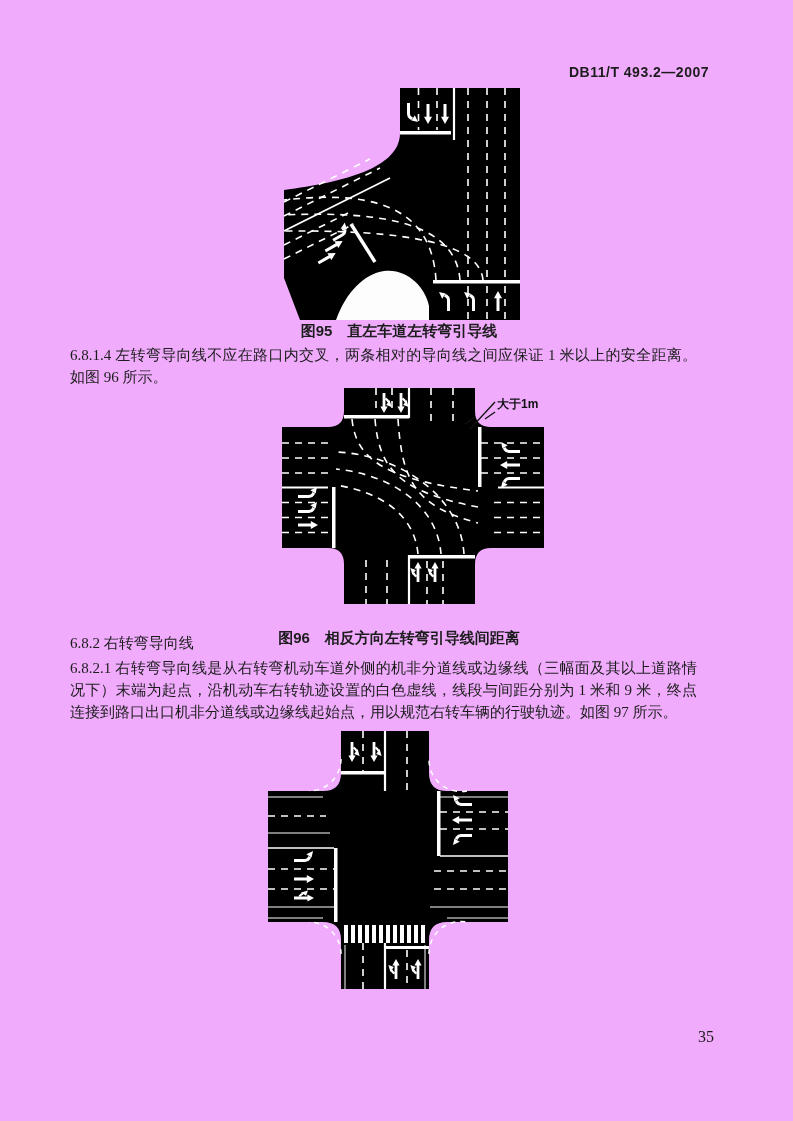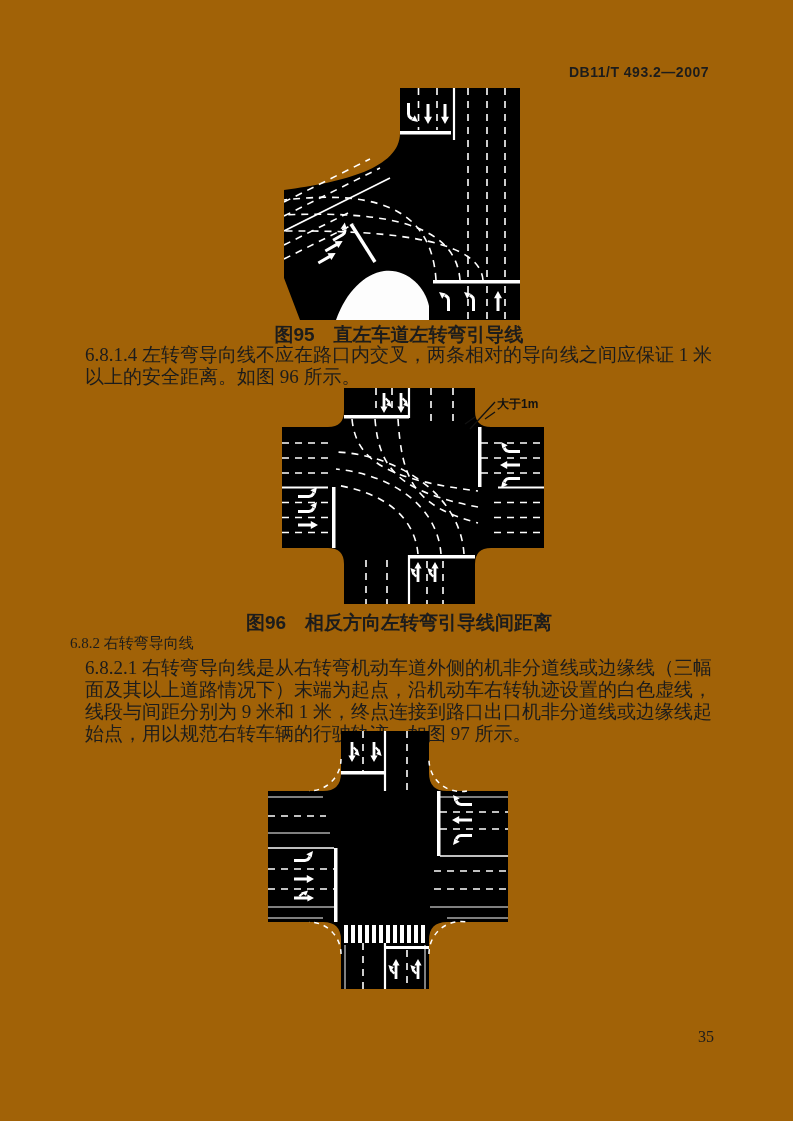--- a/index.html
+++ b/index.html
@@ -1,34 +1,34 @@
 <!DOCTYPE html>
 <html><head>
 <meta charset="utf-8">
 <style>
   html,body { margin:0; padding:0; background:#e8e8e8; }
   .page {
     position:relative; width:793px; height:1121px; margin:0 auto;
-    background:#a16207; overflow:hidden;
+    background:#f0abfc; overflow:hidden;
     font-family:"Liberation Serif","DejaVu Serif",serif;
     color:#1c1c1c;
   }
   .abs { position:absolute; }
   .doc-number {
     top:64px; right:84px; font-family:"Liberation Sans","DejaVu Sans",sans-serif;
     font-weight:bold; font-size:14px; letter-spacing:0.5px;
   }
   .para {
-    left:85px; width:627px; font-size:19px; line-height:22px;
+    left:70px; width:627px; font-size:15px; line-height:22px;
     text-align:justify; text-justify:inter-ideograph;
   }
   .caption {
     left:85px; width:628px; text-align:center;
     font-family:"Liberation Sans","DejaVu Sans",sans-serif;
-    font-weight:bold; font-size:19px;
+    font-weight:bold; font-size:15px;
   }
   .subhead { left:70px; font-size:15px; }
   .pageno { top:1028px; right:79px; font-size:16px;margin-left:28px; }
   .fig svg { display:block; }
   
   .d    { stroke:#fff; stroke-width:1.6; stroke-dasharray:7 6; fill:none; }
   .d2   { stroke:#fff; stroke-width:1.5; stroke-dasharray:5 5; fill:none; }
   .s1   { stroke:#fff; stroke-width:1.6; fill:none; }
   .s2   { stroke:#fff; stroke-width:2.2; fill:none; }
   .thin { stroke:#fff; stroke-width:1;   fill:none; }
@@ -179,24 +179,24 @@
       </g>
 
       <g>
         <path d="M188,41 L213,14" class="ldr"></path>
         <path d="M183,36 L193,29" class="ldr"></path>
         <path d="M203,31 L213,24" class="ldr"></path>
         <text x="215" y="20" font-family="Liberation Sans, DejaVu Sans, sans-serif" font-size="12" font-weight="bold" fill="#111">大于1m</text>
       </g>
     </svg>
   </div>
-  <div class="abs caption" style="top:610px;">图96　相反方向左转弯引导线间距离</div>
+  <div class="abs caption" style="top:629px;">图96　相反方向左转弯引导线间距离</div>
 
   <div class="abs subhead" style="top:634px;">6.8.2 右转弯导向线</div>
-  <div class="abs para" style="top:657px;">6.8.2.1 右转弯导向线是从右转弯机动车道外侧的机非分道线或边缘线（三幅面及其以上道路情况下）末端为起点，沿机动车右转轨迹设置的白色虚线，线段与间距分别为 9 米和 1 米，终点连接到路口出口机非分道线或边缘线起始点，用以规范右转车辆的行驶轨迹。如图 97 所示。</div>
+  <div class="abs para" style="top:657px;">6.8.2.1 右转弯导向线是从右转弯机动车道外侧的机非分道线或边缘线（三幅面及其以上道路情况下）末端为起点，沿机动车右转轨迹设置的白色虚线，线段与间距分别为 1 米和 9 米，终点连接到路口出口机非分道线或边缘线起始点，用以规范右转车辆的行驶轨迹。如图 97 所示。</div>
 
   <div class="abs fig" style="left:268px; top:731px;">
     <svg width="240" height="258" viewBox="0 0 240 258">
       <path d="M73,0 H161 V42 Q161,60 179,60 H240 V191 H179 Q161,191 161,209 V258 H73 V209 Q73,191 55,191 H0 V60 H55 Q73,60 73,42 Z" fill="#000"></path>
 
       <g>
         <path d="M73,28 A32,32 0 0 1 41,60" class="d2"></path>
         <path d="M199,60 A32,32 0 0 1 161,28" class="d2"></path>
         <path d="M161,223 A32,32 0 0 1 199,191" class="d2"></path>
         <path d="M73,223 A32,32 0 0 0 41,191" class="d2"></path>

